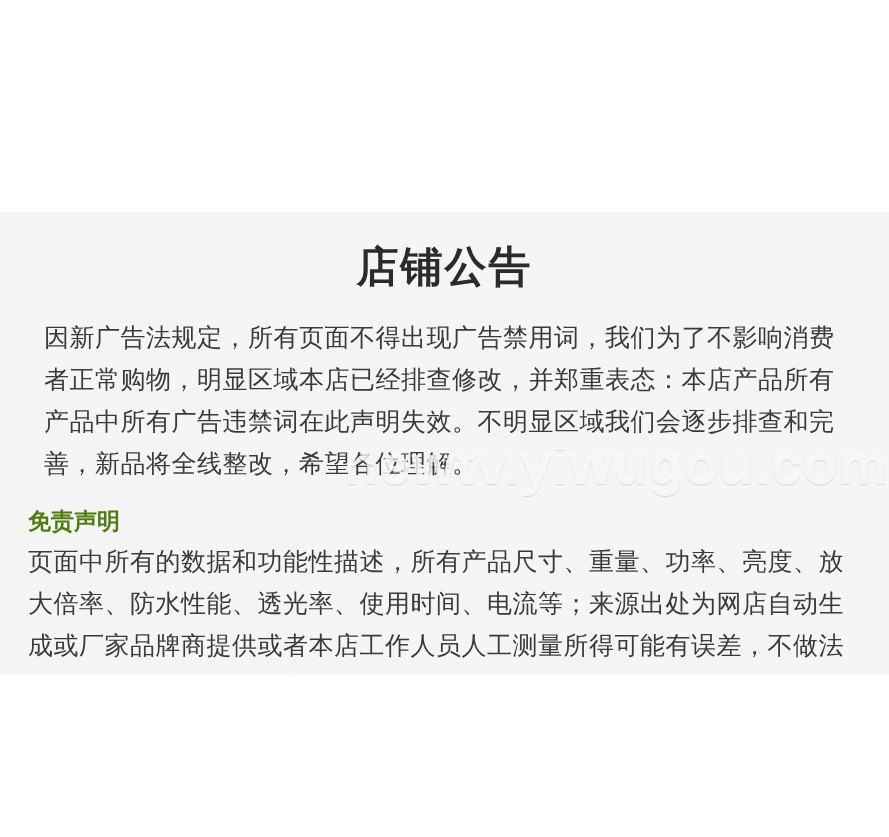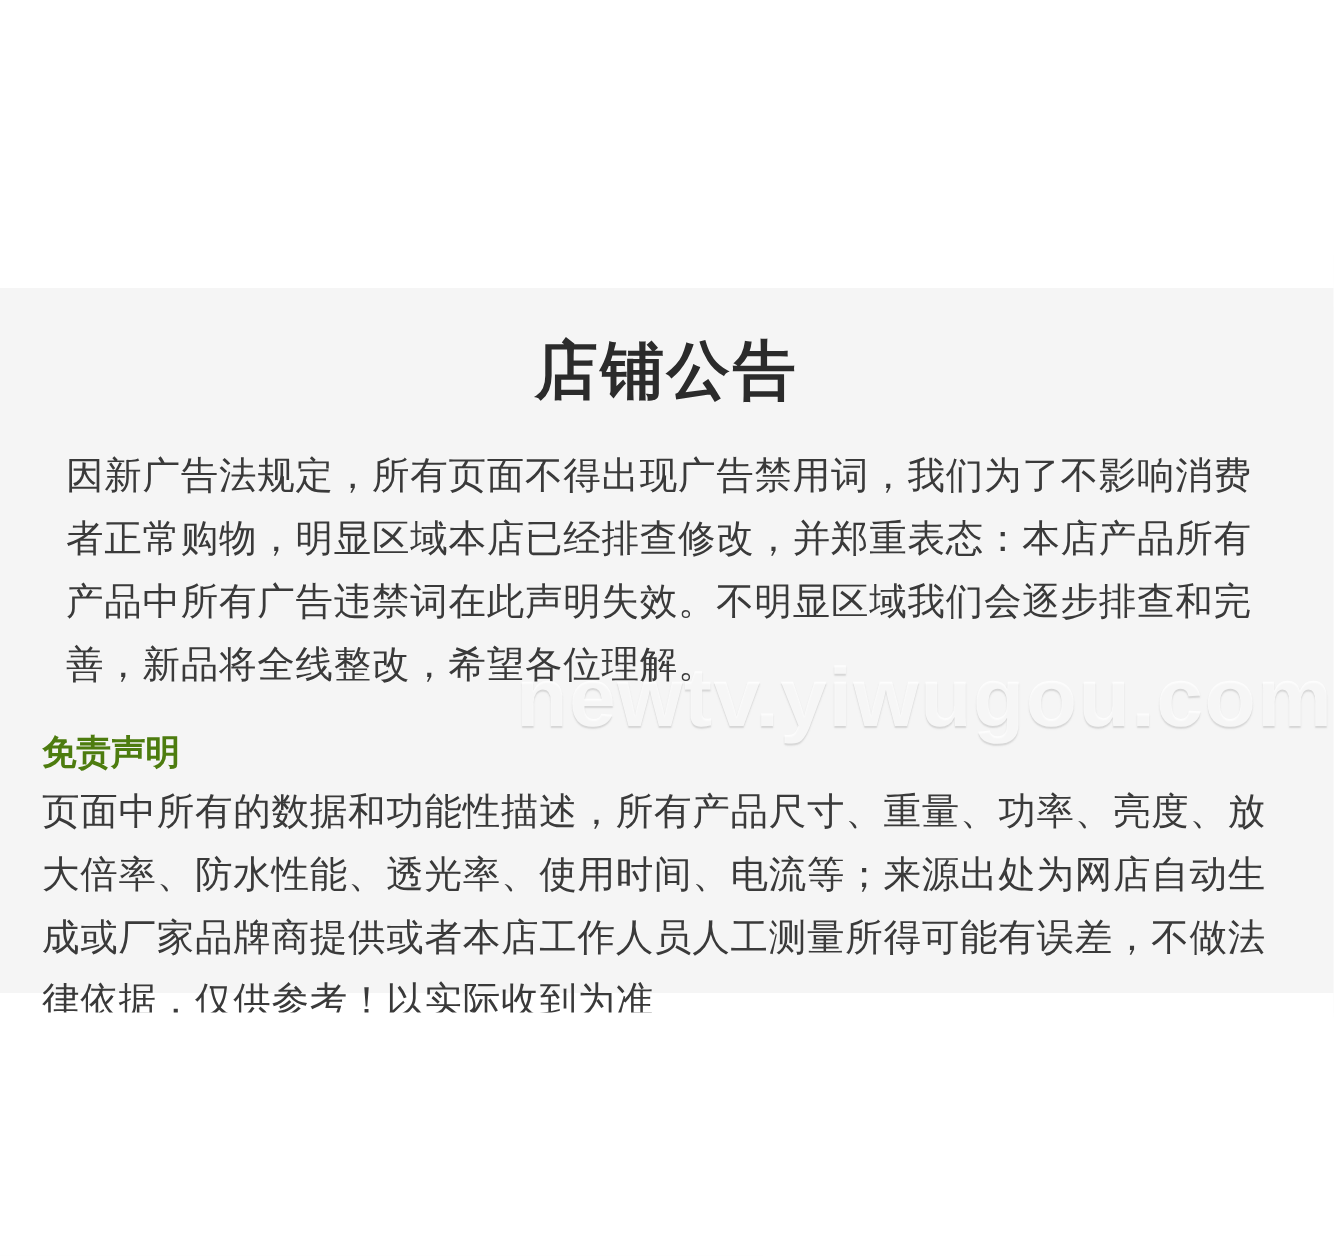--- a/index.html
+++ b/index.html
@@ -33,21 +33,21 @@
     left: 0;
     top: 675px;
     width: 889px;
     height: 162px;
     background: #ffffff;
   }
   
   .notice-panel {
     position: absolute;
     left: 0;
-    top: 192px;
+    top: 212px;
     width: 889px;
     height: 470px;
     background: #f5f5f5;
     box-sizing: border-box;
     padding: 0 28px;
   }
   .notice-title {
     text-align: center;
     font-size: 42px;
     font-weight: bold;

